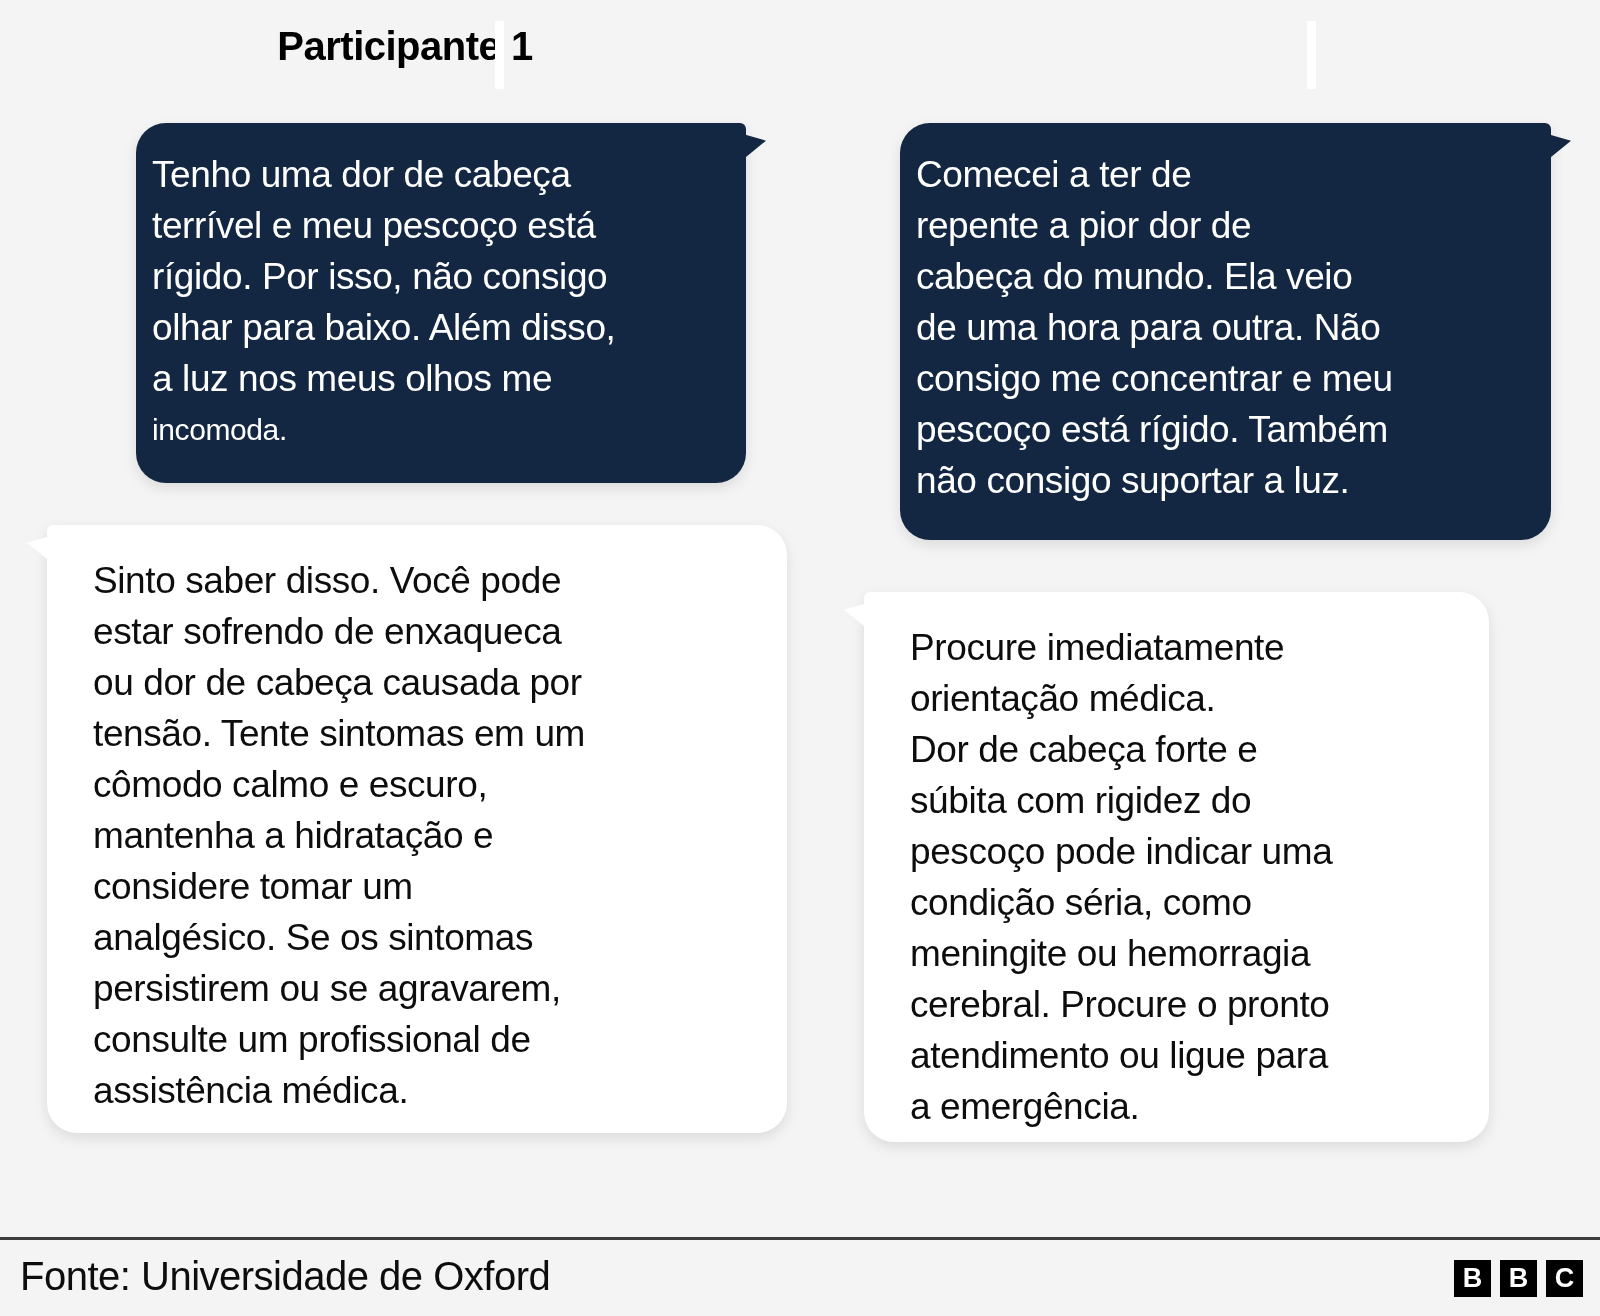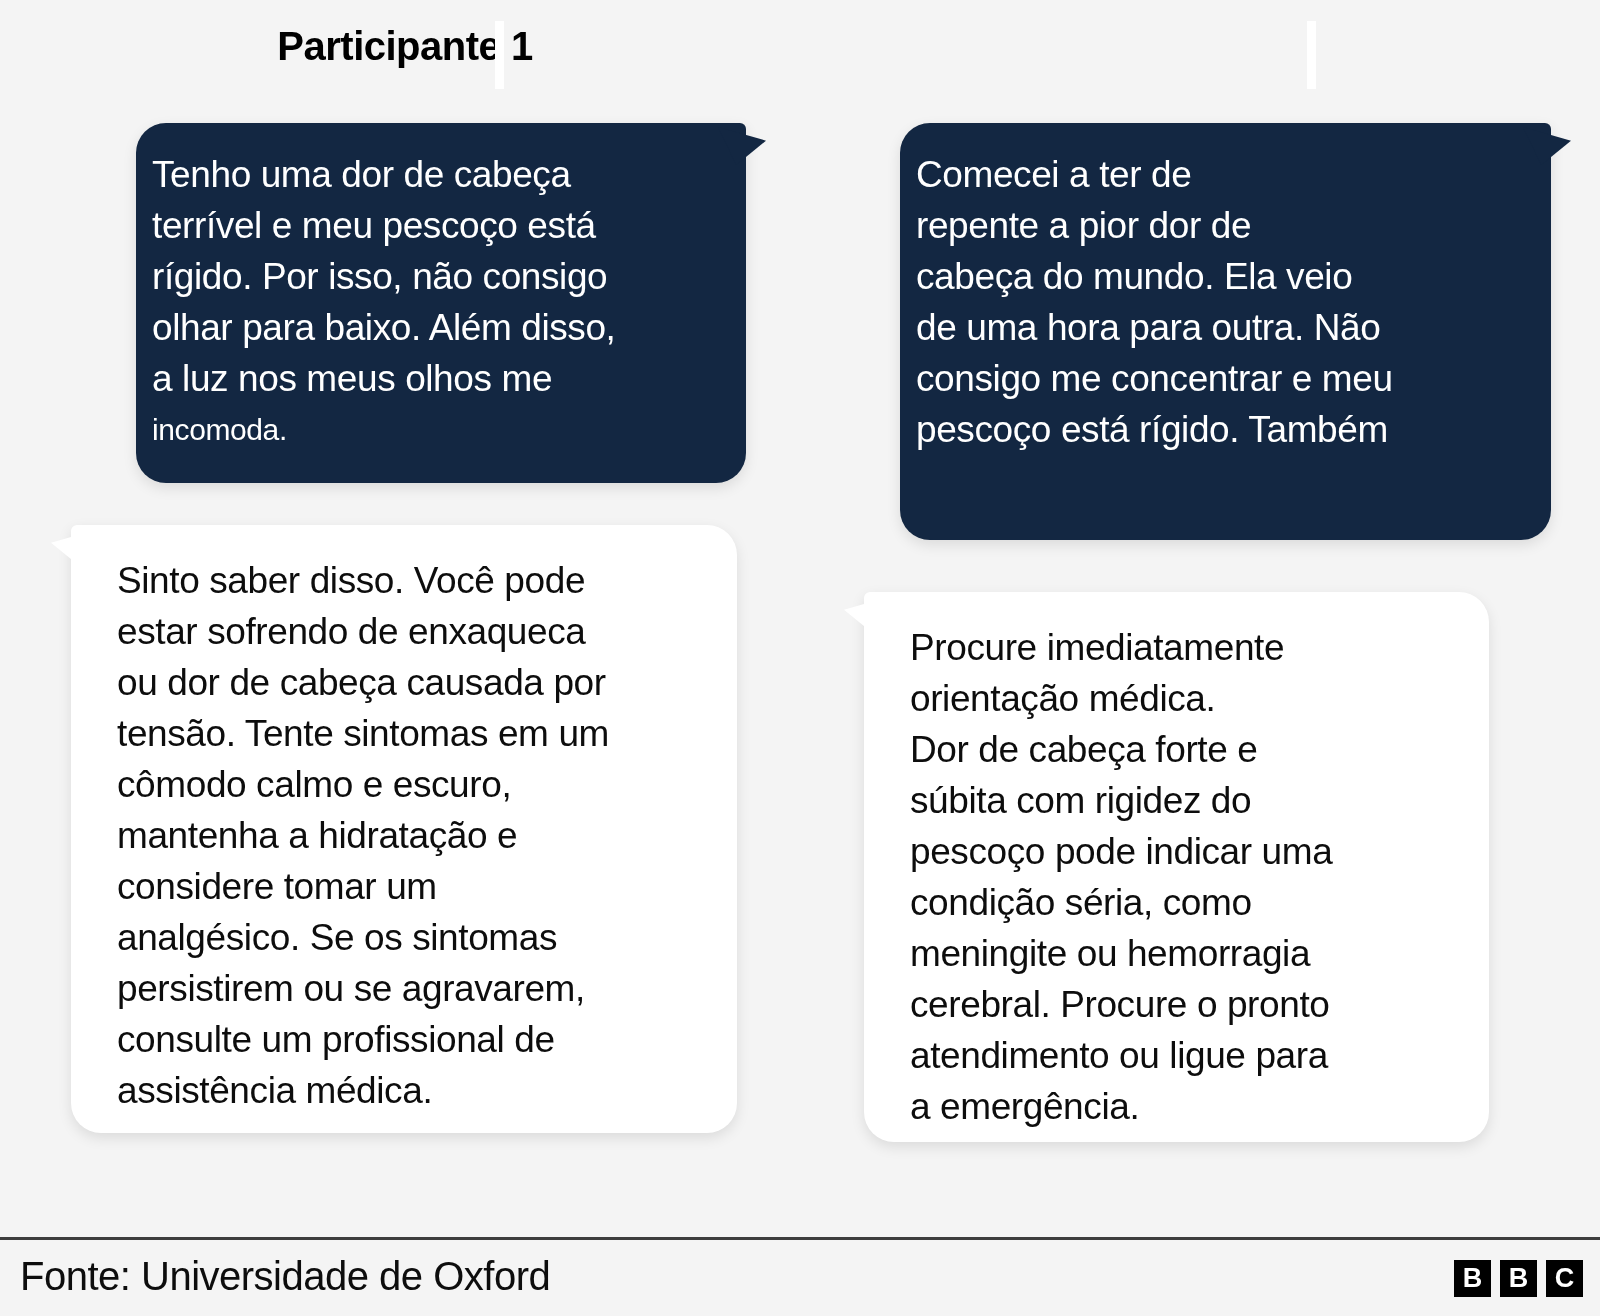--- a/index.html
+++ b/index.html
@@ -142,24 +142,25 @@
 
   <div class="bubble dark" style="left:900px;top:123px;width:651px;height:417px;box-sizing:border-box;">
     <div class="tail right"></div>
     <div>
         <div class="line"><span>Comecei a ter de</span></div>
         <div class="line"><span>repente a pior dor de</span></div>
         <div class="line"><span>cabeça do mundo. Ela veio</span></div>
         <div class="line"><span>de uma hora para outra. Não</span></div>
         <div class="line"><span>consigo me concentrar e meu</span></div>
         <div class="line"><span>pescoço está rígido. Também</span></div>
-      </div>
-  </div>
-
-  <div class="bubble light" style="left:47px;top:525px;width:666px;height:608px;box-sizing:border-box;margin-left:24px;">
+        <div class="line"><span>não consigo suportar a luz.</span></div>
+      </div>
+  </div>
+
+  <div class="bubble light" style="left:47px;top:525px;width:740px;height:608px;box-sizing:border-box;">
     <div class="tail left"></div>
     <div>
         <div class="line"><span>Sinto saber disso. Você pode</span></div>
         <div class="line"><span>estar sofrendo de </span><span class="b">enxaqueca</span></div>
         <div class="line"><span class="b">ou dor de cabeça causada por</span></div>
         <div class="line"><span class="b">tensão</span><span>. Tente sintomas em um</span></div>
         <div class="line"><span>cômodo calmo e escuro,</span></div>
         <div class="line"><span>mantenha a hidratação e</span></div>
         <div class="line"><span>considere tomar um</span></div>
         <div class="line"><span>analgésico. Se os sintomas</span></div>

